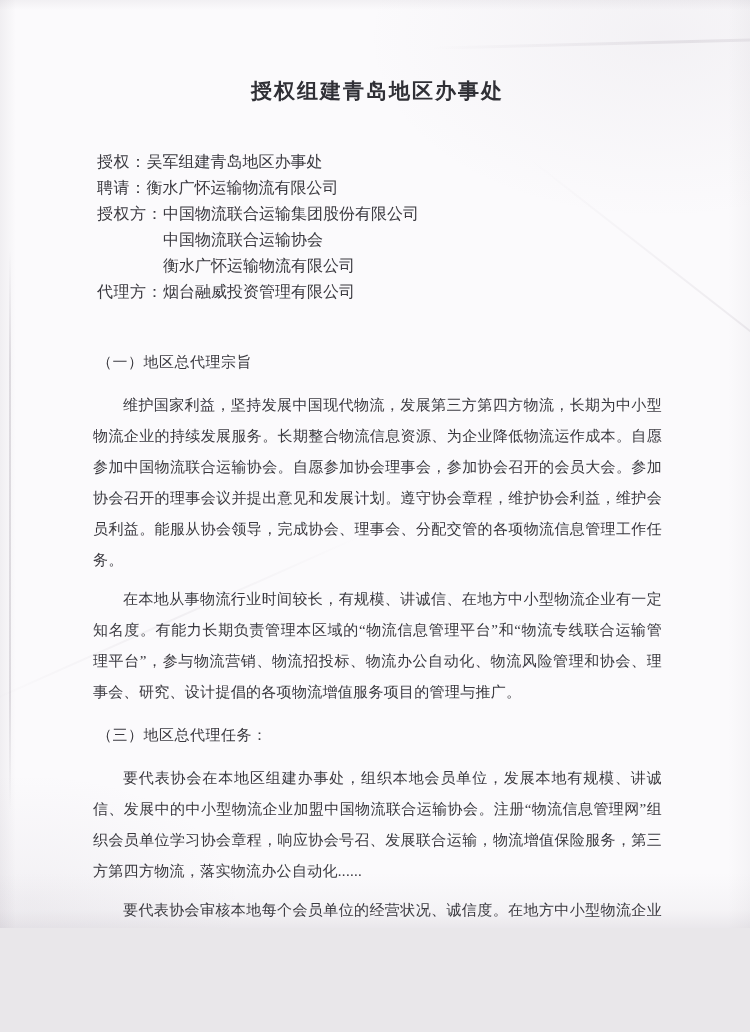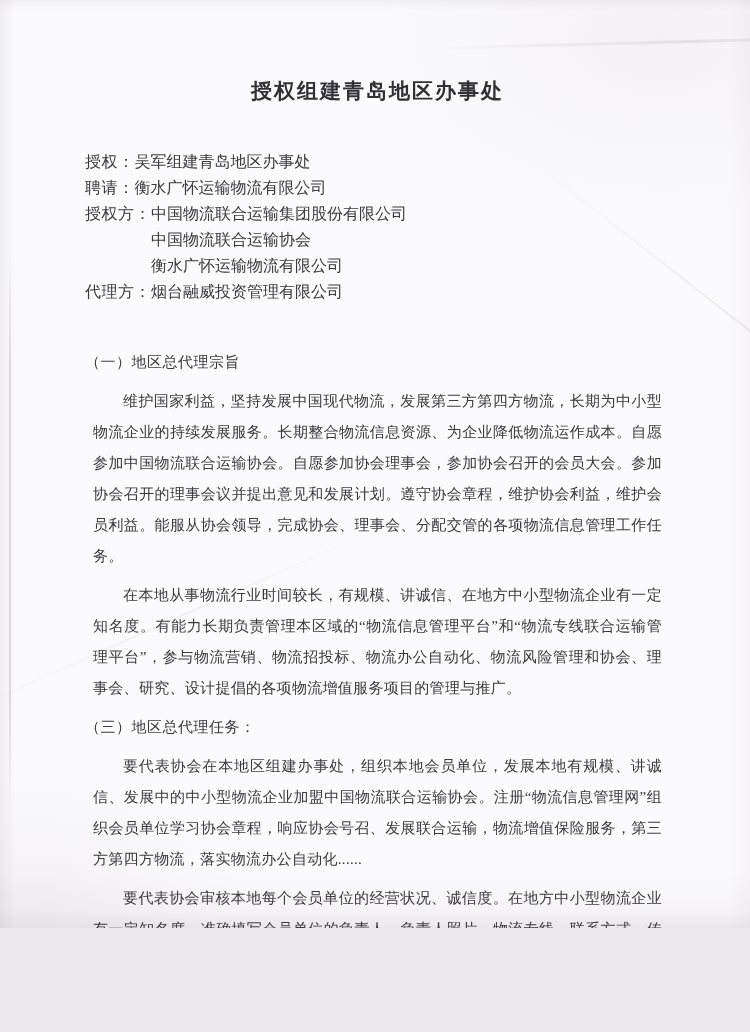--- a/index.html
+++ b/index.html
@@ -72,31 +72,31 @@
     line-height: 39px;
     letter-spacing: 2px;
     color: #303036;
   }
 
   .meta-block {
     margin-top: 38px;
     font-size: 16px;
     line-height: 26px;
   }
-  .meta-row { white-space: nowrap; }
+  .meta-row { white-space: nowrap; margin-left: 12px; }
   .meta-row.indent { padding-left: 66px; }
   .meta-label { letter-spacing: 0.5px; }
 
   .doc-body {
     margin-top: 42px;
     font-size: 15px;
     line-height: 31px;
   }
   .section-heading {
-    margin: 0;
+    margin: 12px;
     letter-spacing: 0.5px;
   }
   .doc-body p {
     margin: 8px;
     text-indent: 2em;
     text-align: justify;
     letter-spacing: 0.3px;
   }
 
   .page-footer {

